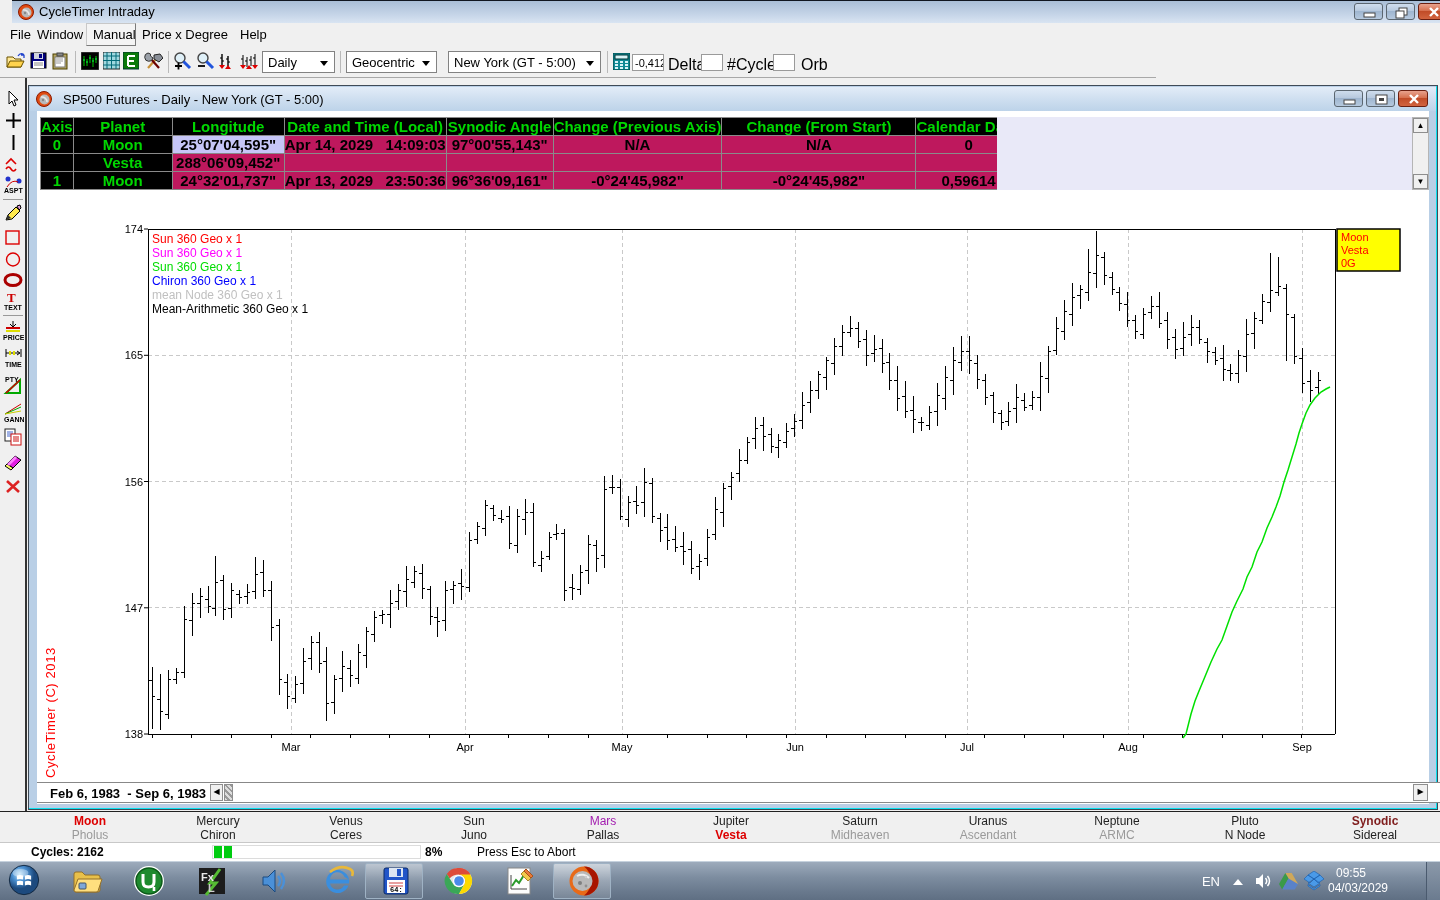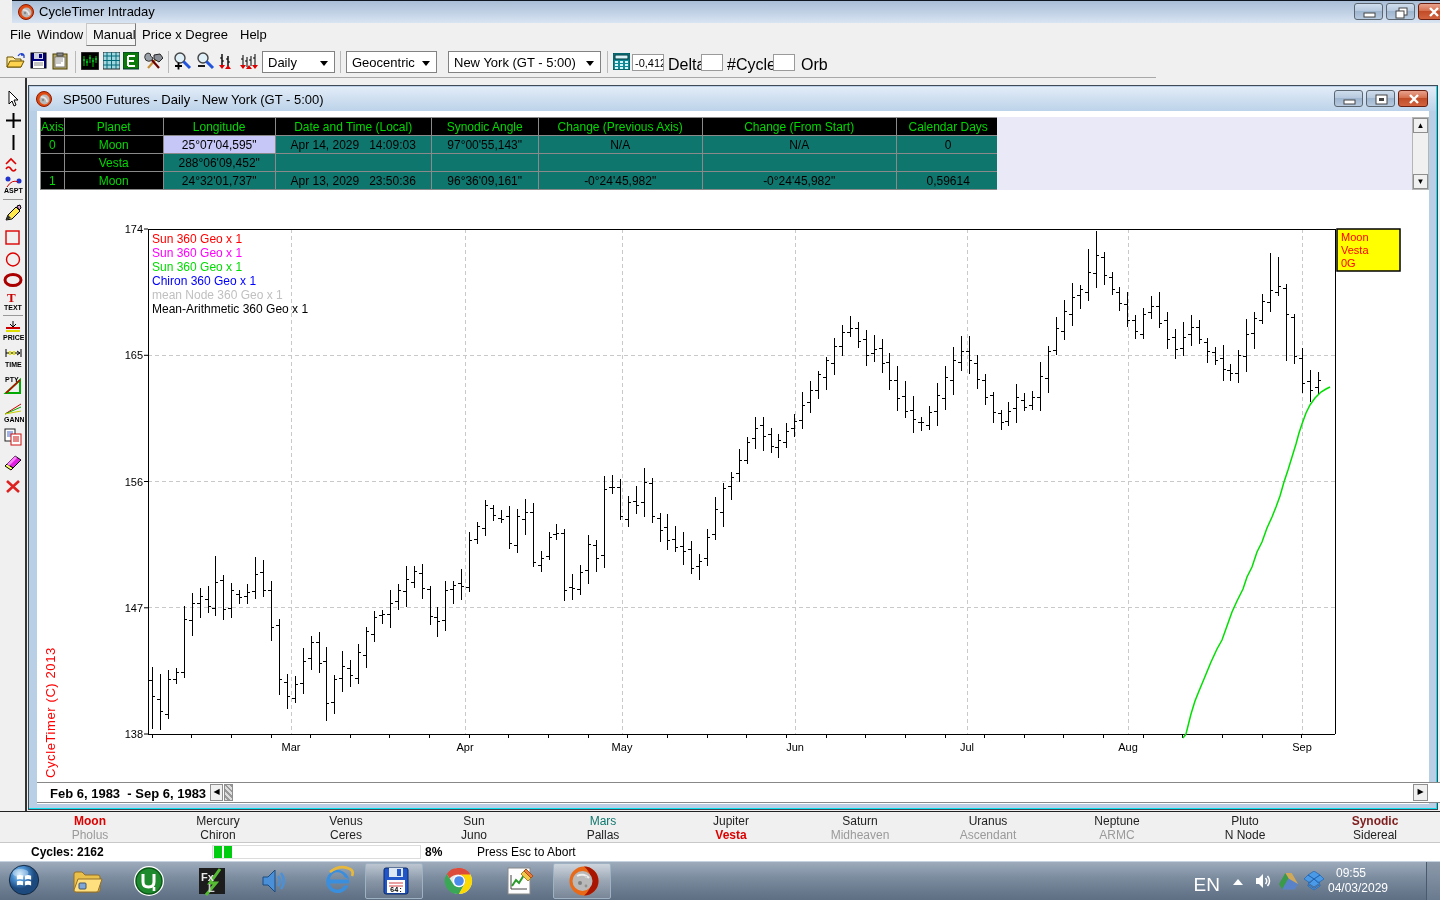--- a/index.html
+++ b/index.html
@@ -26,25 +26,25 @@
 
 #sidebar{left:0;top:78px;width:27px;height:733px;background:#f0f0f0;border-right:2px solid #333}
 #sidebar svg{position:absolute;left:3px}
 .sbsep{position:absolute;left:3px;width:20px;height:1px;background:#999}
 
 #win{left:28px;top:85px;width:1410px;height:725px;background:#b9cfe6;border:1px solid #3f4a56;box-shadow:inset -1px -1px 0 #0be0ee}
 #wtitle{position:absolute;left:1px;top:1px;right:1px;height:24px;background:linear-gradient(#e2ecf8,#cfdff0 50%,#bdd3e9)}
 #wtitle .ttext{position:absolute;left:33px;top:5px;font-size:13px;color:#000}
 #wcontent{position:absolute;left:8px;top:25px;width:1392px;height:693px;background:#fff}
 
-#dtable{position:absolute;left:3px;top:6px;border-collapse:collapse;font-size:12px;font-weight:normal;table-layout:fixed}
+#dtable{position:absolute;left:3px;top:6px;border-collapse:collapse;font-size:15px;font-weight:bold;table-layout:fixed}
 #dtable td{border:1px solid #8a8a8a;height:18px;padding:0;text-align:center;overflow:hidden;white-space:nowrap}
 #dtable .hd{background:#000;color:#00d800}
 #dtable .pk{background:#000;color:#00d800}
-#dtable .wt{background:#0f766e;color:#000}
+#dtable .wt{background:#be185d;color:#000}
 #dtable .sel{background:#c6c6f7;color:#000}
 #tfill{position:absolute;left:960px;top:6px;width:415px;height:73px;background:#e9e9f8}
 #vsb{position:absolute;left:1375px;top:6px;width:17px;height:73px;background:#f0f0f0;border:1px solid #b5b5b5}
 .sbtn{position:absolute;left:0px;width:15px;height:15px;background:#f0f0f0;border:1px solid #8e8e8e;font-size:8px;text-align:center;line-height:14px;color:#000}
 
 #hscroll{position:absolute;left:0;top:671px;width:1432px;height:21px;background:#fff;border-top:1px solid #888;border-bottom:1px solid #888}
 #hscroll .dates{position:absolute;left:13px;top:3px;font-size:13px;font-weight:bold;color:#000}
 
 #planets{left:0;top:811px;width:1440px;height:31px;background:#f0f0f0;border-top:1px solid #222;font-size:12px}
 #planets div{position:absolute;width:130px;text-align:center}
@@ -414,21 +414,21 @@
 
   <div id="planets" class="abs">
       <div style="left:25px;top:2px;color:#dd0000;font-weight:bold">Moon</div>
       <div style="left:25px;top:16px;color:#9a9a9a">Pholus</div>
       <div style="left:153px;top:2px;color:#222">Mercury</div>
       <div style="left:153px;top:16px;color:#222">Chiron</div>
       <div style="left:281px;top:2px;color:#222">Venus</div>
       <div style="left:281px;top:16px;color:#222">Ceres</div>
       <div style="left:409px;top:2px;color:#222">Sun</div>
       <div style="left:409px;top:16px;color:#222">Juno</div>
-      <div style="left:538px;top:2px;color:#0f766e">Mars</div>
+      <div style="left:538px;top:2px;color:#a21caf">Mars</div>
       <div style="left:538px;top:16px;color:#222">Pallas</div>
       <div style="left:666px;top:2px;color:#222">Jupiter</div>
       <div style="left:666px;top:16px;color:#dd0000;font-weight:bold">Vesta</div>
       <div style="left:795px;top:2px;color:#222">Saturn</div>
       <div style="left:795px;top:16px;color:#9a9a9a">Midheaven</div>
       <div style="left:923px;top:2px;color:#222">Uranus</div>
       <div style="left:923px;top:16px;color:#9a9a9a">Ascendant</div>
       <div style="left:1052px;top:2px;color:#222">Neptune</div>
       <div style="left:1052px;top:16px;color:#9a9a9a">ARMC</div>
       <div style="left:1180px;top:2px;color:#222">Pluto</div>
@@ -518,21 +518,21 @@
       <svg class="tbicon" style="left:568px" width="32" height="32" viewBox="0 0 32 32">
 <circle cx="16" cy="16" r="14.5" fill="#e86a18"></circle>
 <path d="M16 1.5 a14.5 14.5 0 0 1 0 29 a18 18 0 0 0 0 -29" fill="#a81500"></path>
 <circle cx="14.5" cy="16" r="10" fill="#b9b9b9"></circle>
 <path d="M9 11 a9.5 9.5 0 0 1 12 2" fill="none" stroke="#eee" stroke-width="2"></path>
 <circle cx="12" cy="18" r="2" fill="#808080"></circle>
         <circle cx="18" cy="21" r="1.4" fill="#909090"></circle>
 <circle cx="18" cy="12" r="1.2" fill="#cccccc"></circle>
       </svg>
       <div id="tray">
-<span style="position:absolute;right:196px;top:12px;font-size:19px">EN</span>
+<span style="position:absolute;right:196px;top:12px;font-size:13px">EN</span>
 <svg style="position:absolute;right:172px;top:16px" width="12" height="8">
           <path d="M1 7 L6 1 L11 7 Z" fill="#fff"></path>
         </svg>
 <svg style="position:absolute;right:144px;top:10px" width="18" height="18" viewBox="0 0 18 18">
 <path d="M2 6 L5 6 L9 2 L9 16 L5 12 L2 12 Z" fill="#fff"></path>
 <path d="M11.5 6 q2.5 3 0 6 M13.5 4 q4 5 0 10" fill="none" stroke="#fff" stroke-width="1.5"></path>
         </svg>
 <svg style="position:absolute;right:118px;top:10px" width="19" height="18" viewBox="0 0 19 18">
 <path d="M6.3 1 L12.7 1 L19 12 L12.7 12 Z" fill="#cfa85a"></path>
 <path d="M6.3 1 L0 12 L3.2 17.5 L9.5 6.5 Z" fill="#3a9a4a"></path>

